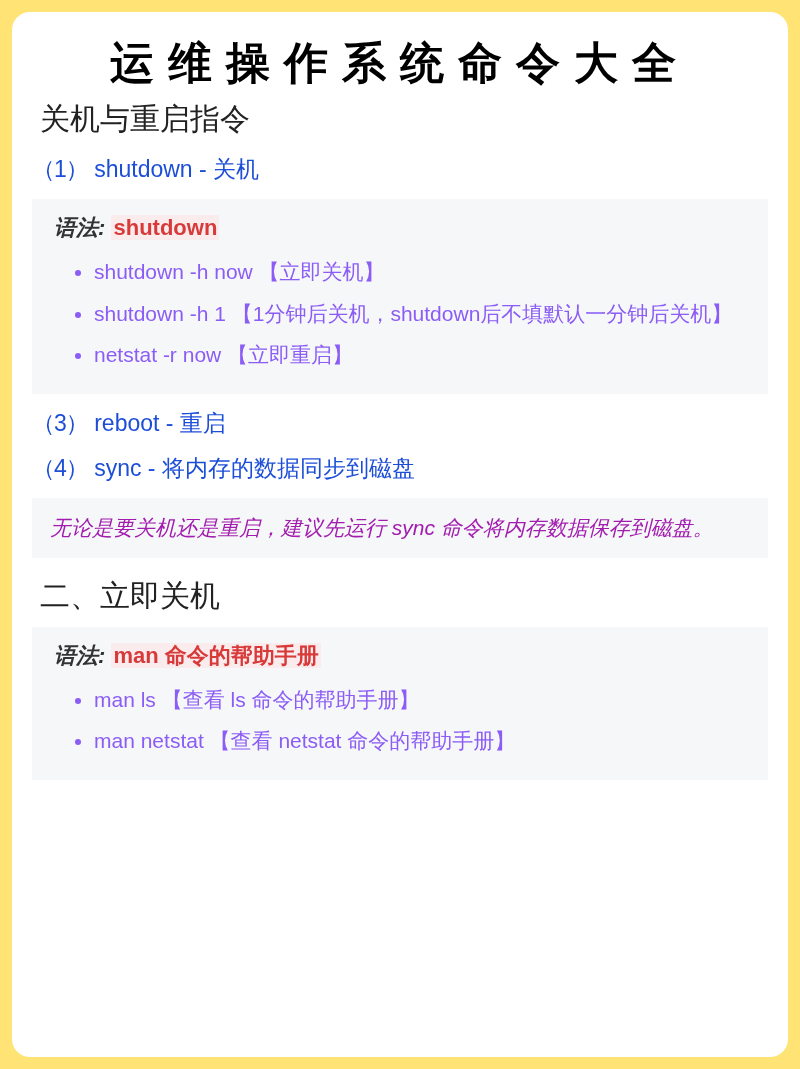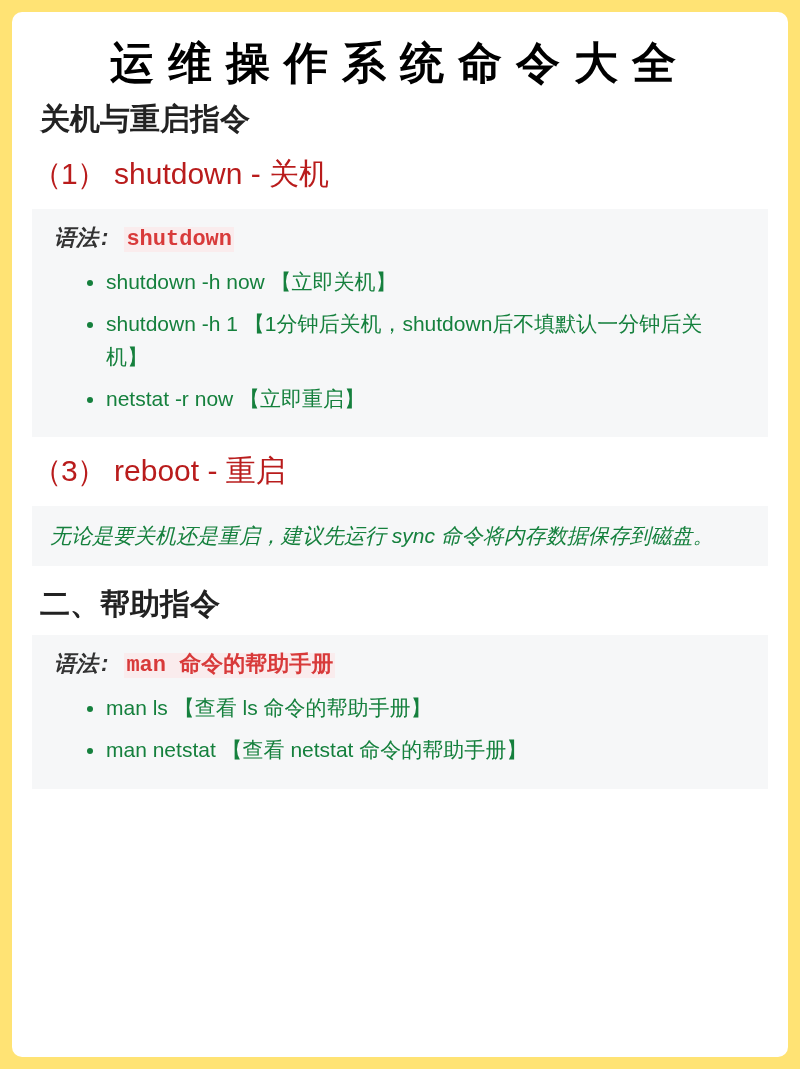--- a/index.html
+++ b/index.html
@@ -5,82 +5,81 @@
   * { margin: 0; padding: 0; box-sizing: border-box; }
   body {
     background: #ffe374;
     font-family: "Microsoft YaHei", "PingFang SC", sans-serif;
     width: 800px;
     height: 1069px;
     padding: 12px;
   }
   .card {
     background: #fff;
-    border-radius: 10px;
+    border-radius: 18px;
     width: 100%;
     height: 100%;
     padding: 22px 20px 12px 20px;
     overflow: hidden;
   }
   .main-title {
     font-size: 44px;
     font-weight: 900;
     letter-spacing: 14px;
     text-align: center;
     color: #000;
     margin-bottom: 6px;
   }
   .section-title {
     font-size: 30px;
-    font-weight: 700;
+    font-weight: 400;
     color: #222;
     margin: 4px 0 10px 8px;
   }
   .item-line {
-    font-size: 30px;
-    color: #b91c1c;
+    font-size: 23px;
+    color: #1d4ed8;
     margin: 14px 0 14px 0;
   }
   .num-par {
     letter-spacing: -1px;
   }
   .code-box {
     background: #f6f7f8;
     margin: 8px 0 14px 0;
     padding: 14px 20px 14px 22px;
   }
   .syntax-line {
     font-size: 22px;
     color: #333;
     font-style: italic;
     font-weight: 700;
     margin-bottom: 12px;
-    font-family: Liberation Mono, monospace;
   }
   .syntax-cmd {
     color: #d83a3a;
     background: #faeced;
     font-style: normal;
     padding: 0 2px;
   }
   .code-box ul {
     list-style: disc;
     padding-left: 40px;
   }
   .code-box li {
     font-size: 21px;
-    color: #15803d;
+    color: #8b5cf6;
     line-height: 1.6;
-    margin: 8px 12px;
+    margin: 8px 0;
   }
   .tip-box {
     background: #f6f7f8;
     margin: 12px 0 18px 0;
     padding: 16px 18px;
-    color: #15803d;
+    color: #a21caf;
     font-size: 21px;
     font-style: italic;
   }
 </style>
 </head>
 <body>
 
 <div class="card">
 
   <h1 class="main-title">运维操作系统命令大全</h1>
@@ -103,24 +102,28 @@
       <li>netstat -r now 【立即重启】</li>
     </ul>
   </div>
 
 
   <div class="item-line">
     <span class="num-par">（3）</span>
     <span>reboot - 重启</span>
   </div>
 
+  <div class="item-line">
+    <span class="num-par">（4）</span>
+    <span>sync - 将内存的数据同步到磁盘</span>
+  </div>
 
   <div class="tip-box">无论是要关机还是重启，建议先运行 sync 命令将内存数据保存到磁盘。</div>
 
-  <h2 class="section-title">二、帮助指令</h2>
+  <h2 class="section-title">二、立即关机</h2>
 
 
   <div class="code-box">
     <div class="syntax-line">
       <span>语法:</span>
       <span class="syntax-cmd">man 命令的帮助手册</span>
     </div>
     <ul>
       <li>man ls 【查看 ls 命令的帮助手册】</li>
       <li>man netstat 【查看 netstat 命令的帮助手册】</li>

